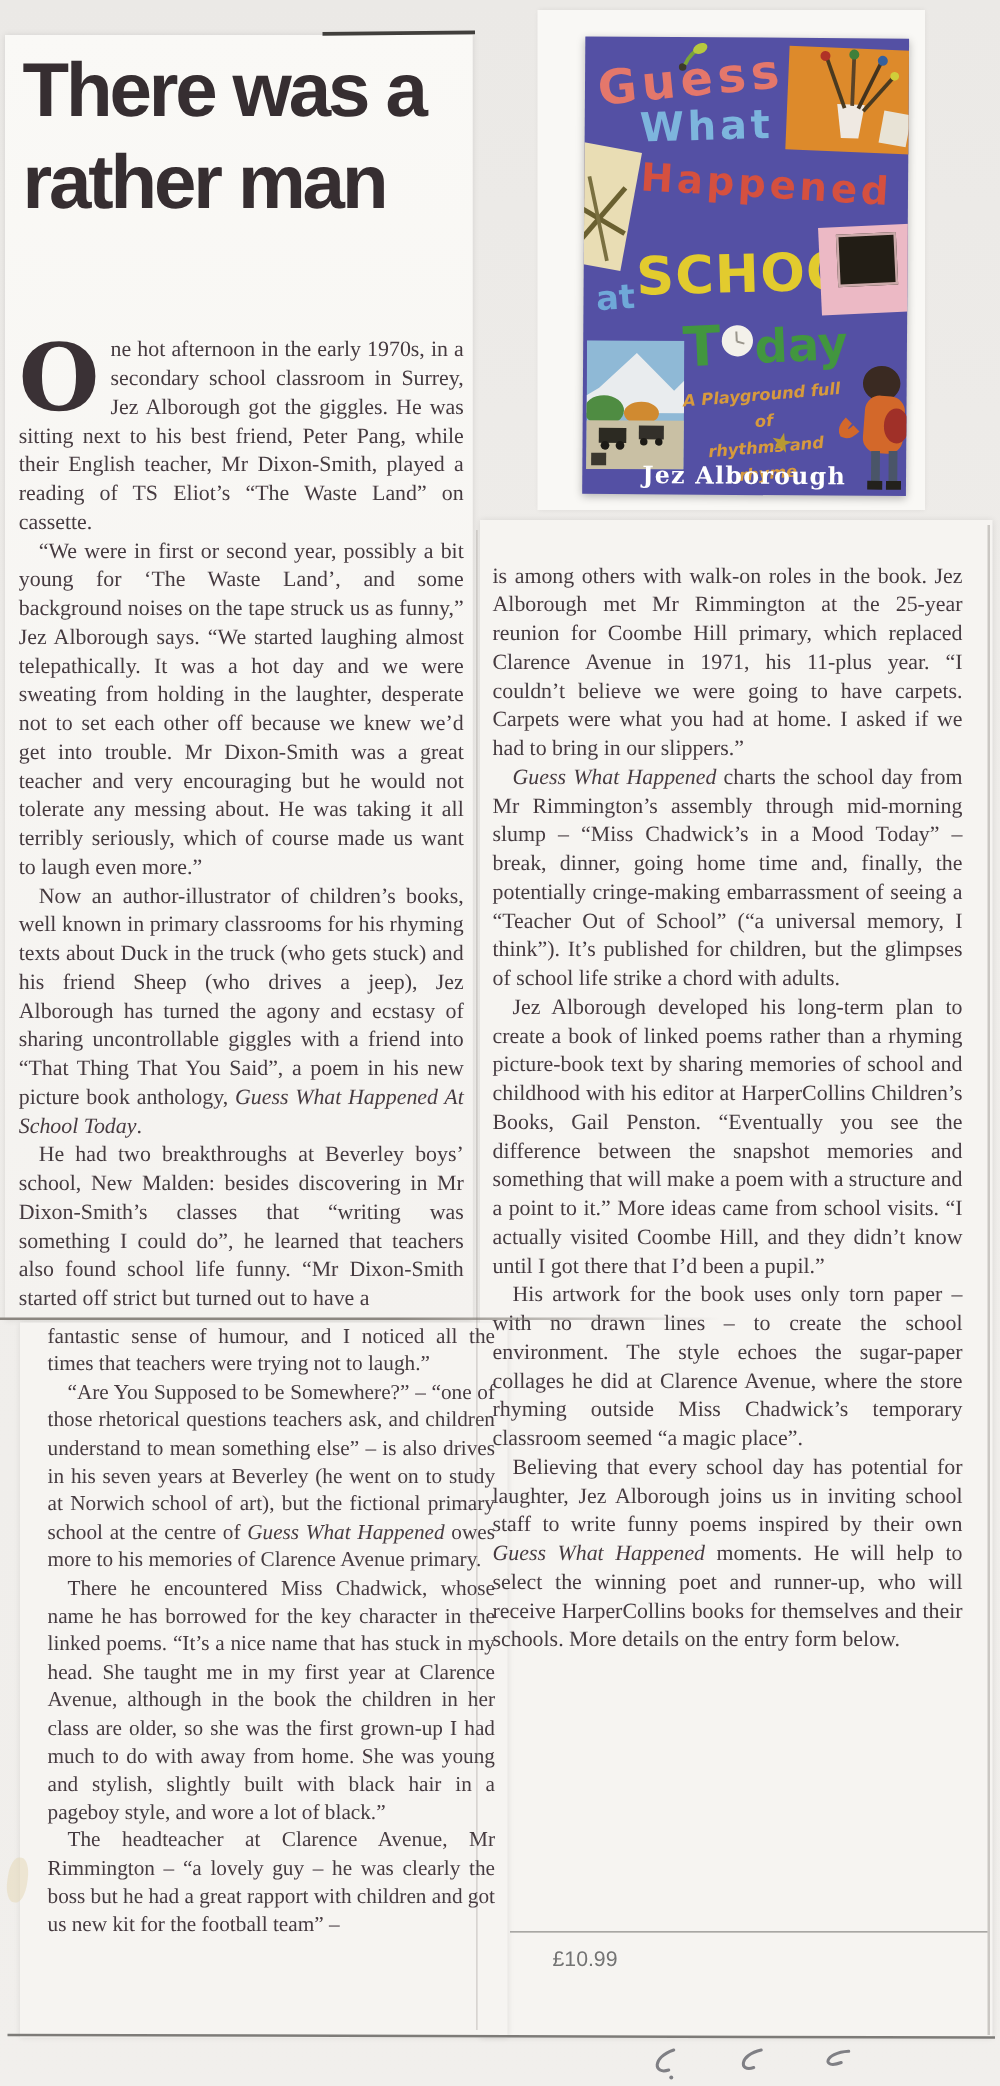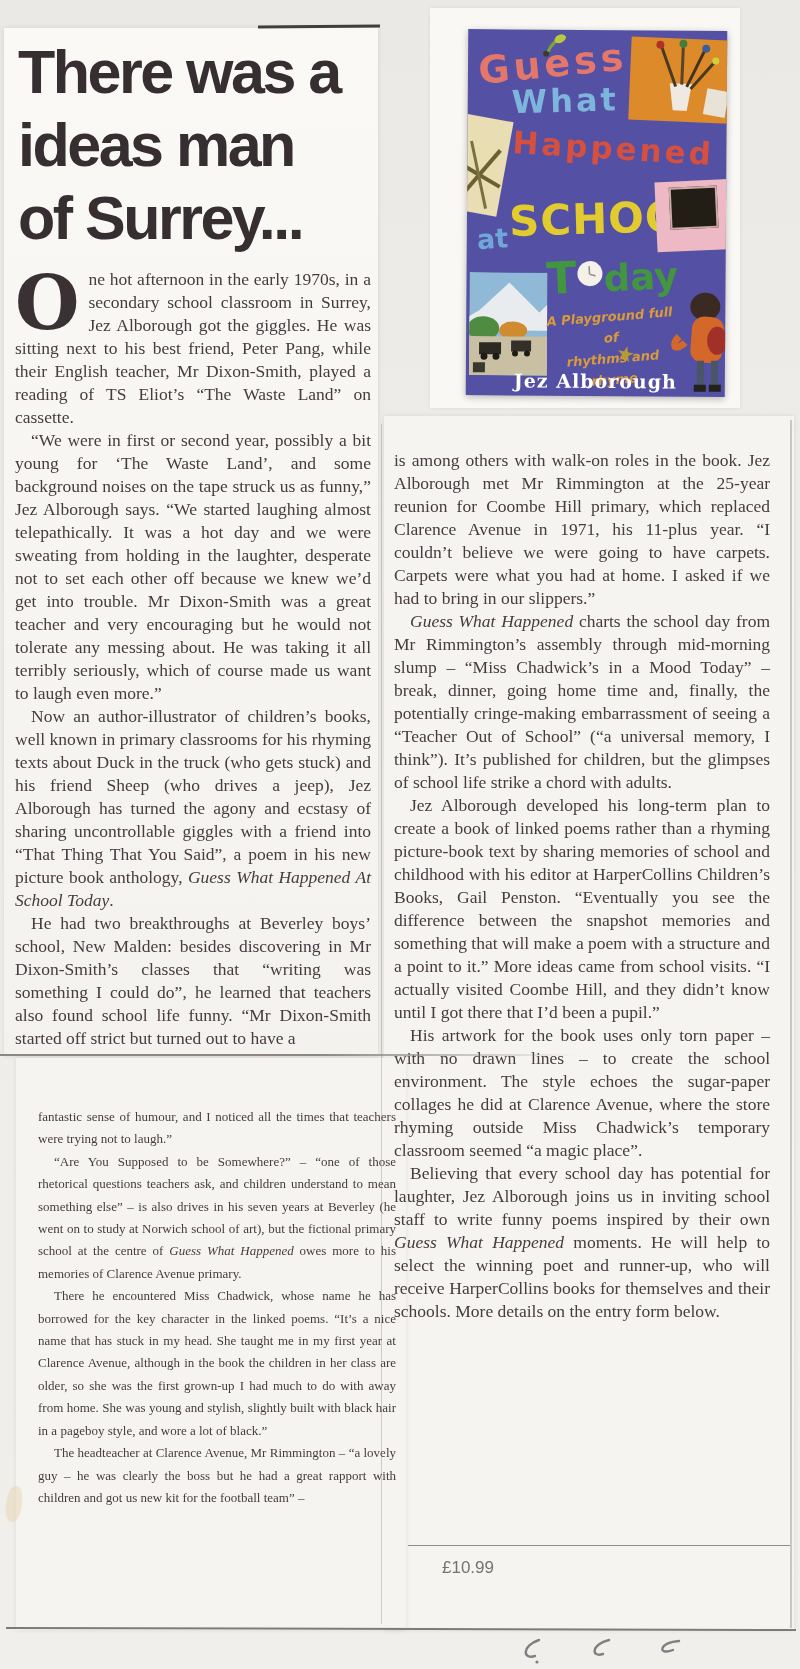--- a/index.html
+++ b/index.html
@@ -16,21 +16,21 @@
   #headline{position:absolute;left:18px;top:36px;width:350px;
         font-family:"Liberation Sans",sans-serif;font-weight:bold;
         font-size:61px;line-height:73px;letter-spacing:-2.5px;color:#362e31;}
   #headline div{white-space:nowrap;}
 
   .bodytext{position:absolute;text-align:justify;color:#463b40;
         font-size:17.5px;line-height:23px;}
   .bodytext p{margin:0;text-indent:16px;}
   .bodytext p:first-child{text-indent:0;}
   #left-col{left:15px;top:268px;width:356px;}
-  #cont-col{left:38px;top:1106px;width:358px;font-size:13px;line-height:22.4px;}
+  #cont-col{left:38px;top:1058px;width:358px;font-size:17px;line-height:22.4px;}
   #right-col{left:394px;top:449px;width:376px;}
   .dropcap{float:left;font-family:"DejaVu Serif",serif;font-weight:bold;
         font-size:74px;line-height:60px;margin:5px 9px 0 0;color:#3a3135;}
 
   
   #cover{position:absolute;left:467px;top:30px;width:259px;height:366px;
         background:#5450a4;transform:rotate(.4deg);box-shadow:0 2px 7px rgba(0,0,0,.28);
         font-family:"DejaVu Sans",sans-serif;overflow:hidden;}
   #cover .w{position:absolute;font-weight:bold;white-space:nowrap;}
   #w-guess{left:10px;top:12px;font-size:38px;color:#e4776b;letter-spacing:4px;transform:rotate(-6deg);}
@@ -78,22 +78,21 @@
 
   <div class="clip" id="clip-headline"></div>
   <div class="clip" id="clip-cover"></div>
   <div class="clip" id="clip-right"></div>
   <div class="clip" id="clip-cont"></div>
 
   <div class="rule" id="top-mark"></div>
 
   <div id="headline">
     <div>There was a</div>
-    <div>ideas man</div>
-    <div>of Surrey...</div>
+    <div>rather man</div>
   </div>
 
   <div class="bodytext" id="left-col">
       <p><span class="dropcap">O</span><span>ne hot afternoon in the early 1970s, in a secondary school classroom in Surrey, Jez Alborough got the giggles. He was sitting next to his best friend, Peter Pang, while their English teacher, Mr Dixon-Smith, played a reading of TS Eliot’s “The Waste Land” on cassette.</span></p>
       <p><span>“We were in first or second year, possibly a bit young for ‘The Waste Land’, and some background noises on the tape struck us as funny,” Jez Alborough says. “We started laughing almost telepathically. It was a hot day and we were sweating from holding in the laughter, desperate not to set each other off because we knew we’d get into trouble. Mr Dixon-Smith was a great teacher and very encouraging but he would not tolerate any messing about. He was taking it all terribly seriously, which of course made us want to laugh even more.”</span></p>
       <p><span>Now an author-illustrator of children’s books, well known in primary classrooms for his rhyming texts about Duck in the truck (who gets stuck) and his friend Sheep (who drives a jeep), Jez Alborough has turned the agony and ecstasy of sharing uncontrollable giggles with a friend into “That Thing That You Said”, a poem in his new picture book anthology, </span><i>Guess What Happened At School Today</i><span>.</span></p>
       <p><span>He had two breakthroughs at Beverley boys’ school, New Malden: besides discovering in Mr Dixon-Smith’s classes that “writing was something I could do”, he learned that teachers also found school life funny. “Mr Dixon-Smith started off strict but turned out to have a</span></p>
     </div>
   <div class="bodytext" id="cont-col">
       <p><span>fantastic sense of humour, and I noticed all the times that teachers were trying not to laugh.”</span></p>

